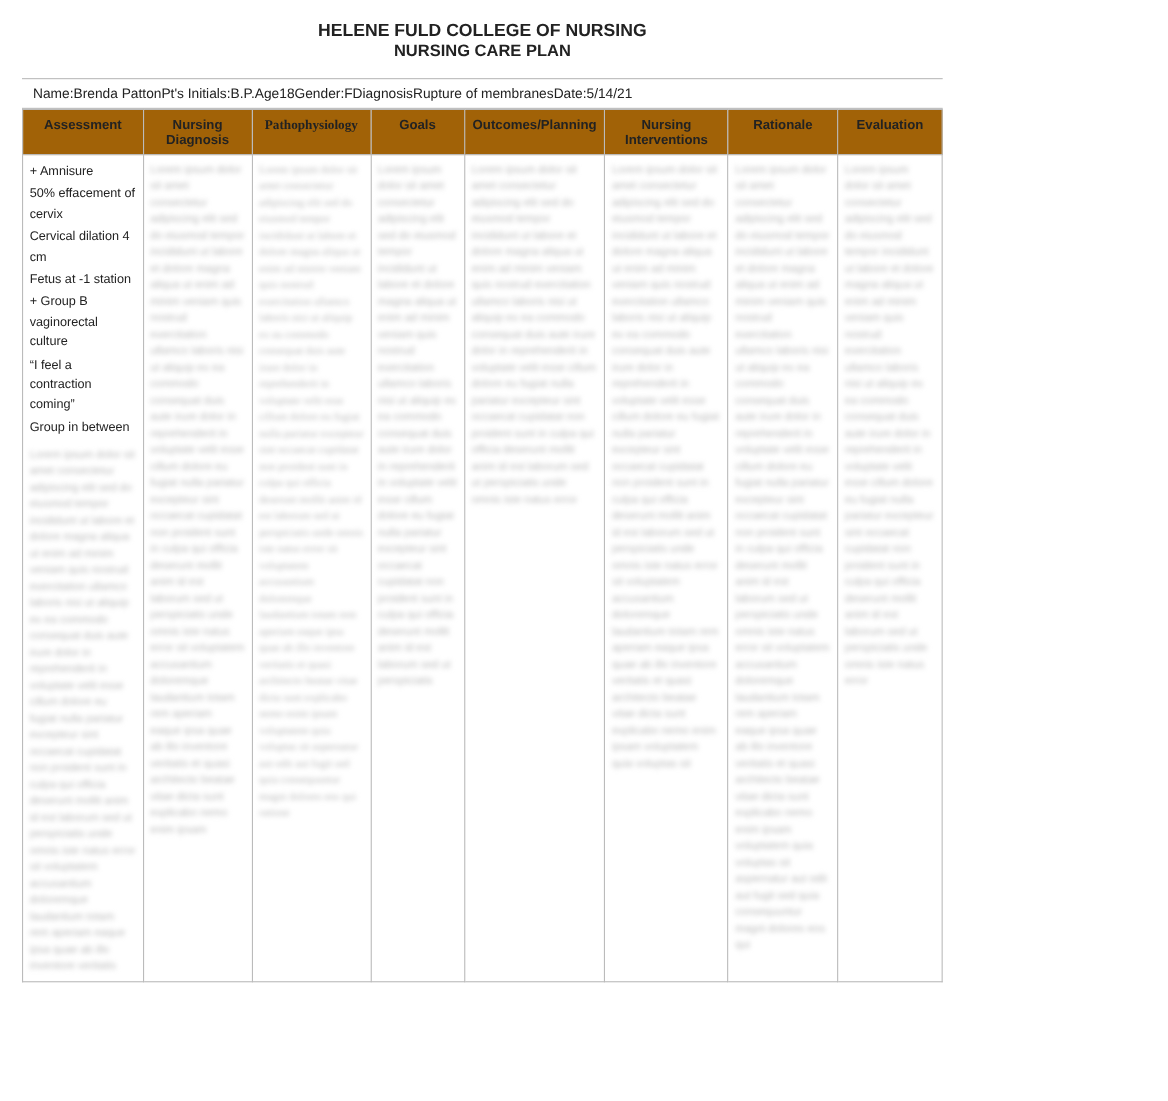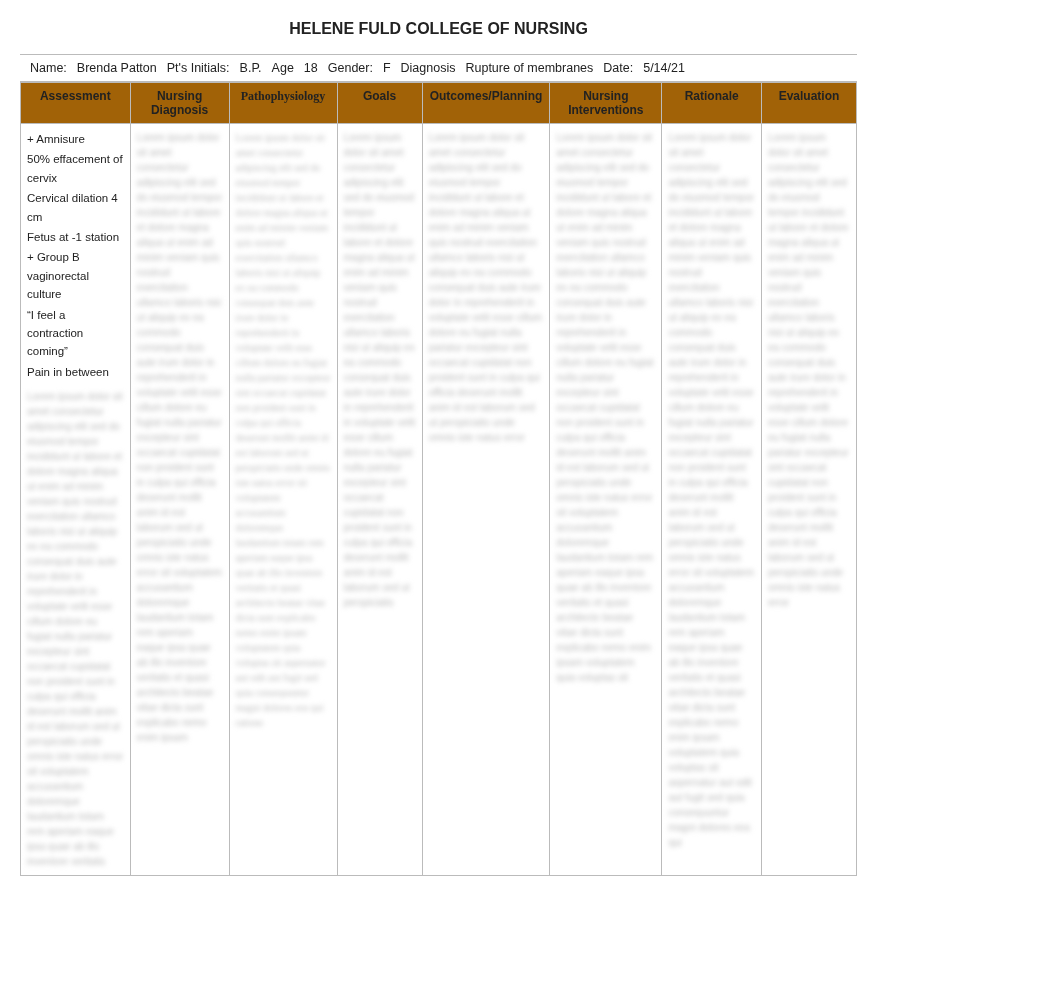--- a/index.html
+++ b/index.html
@@ -38,21 +38,20 @@
     .header-subtitle {
       font-size: 15px;
       font-weight: bold;
       color: #222;
     }
 
     .patient-info {
       display: flex;
       align-items: center;
       flex-wrap: wrap;
-      gap: 10px;
       padding: 6px 10px;
       font-size: 12.5px;
       border-top: 1px solid #bbb;
       border-bottom: 1px solid #bbb;
       margin-bottom: 0;
     }
 
     .patient-info span {
       white-space: nowrap;
     }
@@ -107,20 +106,21 @@
       margin-top: 8px;
     }
   </style>
 </head>
 <body>
 
 <div class="page-container">
 
   <div class="header">
     <div class="header-title">HELENE FULD COLLEGE OF NURSING</div>
+    <div class="header-subtitle">NURSING CARE PLAN</div>
   </div>
 
   <div class="patient-info">
     <span>Name:</span>
     <span>Brenda Patton</span>
     <span>Pt's Initials:</span>
     <span>B.P.</span>
     <span>Age</span>
     <span>18</span>
     <span>Gender:</span>
@@ -148,21 +148,21 @@
       <tr>
 
         <td class="col-assessment">
           <div class="assessment-text">
             <p>+ Amnisure</p>
             <p>50% effacement of cervix</p>
             <p>Cervical dilation 4 cm</p>
             <p>Fetus at -1 station</p>
             <p>+ Group B vaginorectal culture</p>
             <p>“I feel a contraction coming”</p>
-            <p>Pain in between</p>
+            <p>Group in between</p>
           </div>
           <div class="blurred-block">
             <div class="blurred-text">
               Lorem ipsum dolor sit amet consectetur adipiscing elit sed do eiusmod tempor incididunt ut labore et dolore magna aliqua ut enim ad minim veniam quis nostrud exercitation ullamco laboris nisi ut aliquip ex ea commodo consequat duis aute irure dolor in reprehenderit in voluptate velit esse cillum dolore eu fugiat nulla pariatur excepteur sint occaecat cupidatat non proident sunt in culpa qui officia deserunt mollit anim id est laborum sed ut perspiciatis unde omnis iste natus error sit voluptatem accusantium doloremque laudantium totam rem aperiam eaque ipsa quae ab illo inventore veritatis
             </div>
           </div>
         </td>
 
         <td class="col-nursing-dx">
           <div class="blurred-text">

